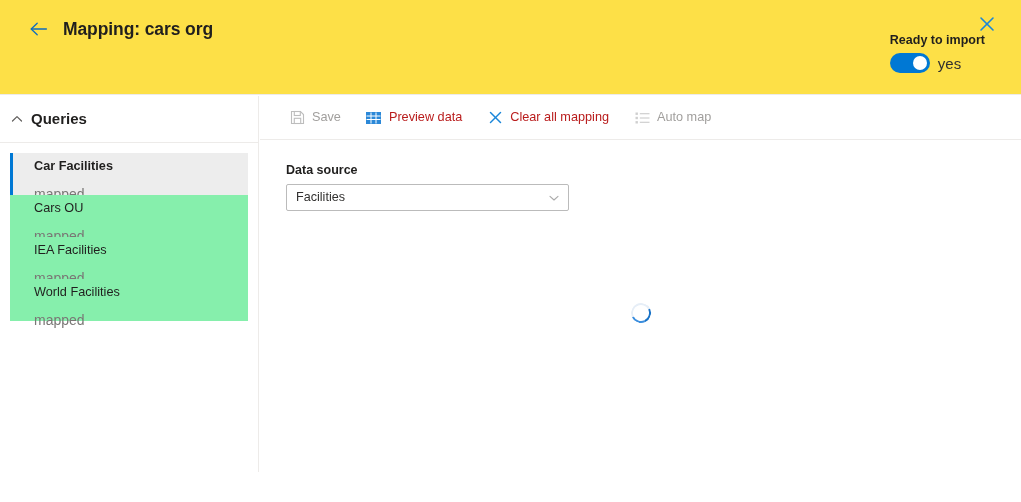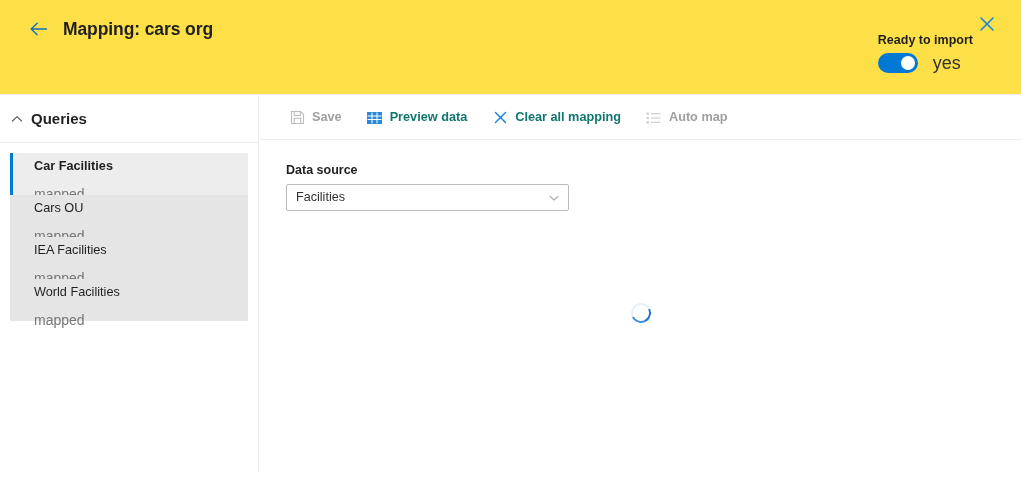--- a/index.html
+++ b/index.html
@@ -58,21 +58,21 @@
     white-space: nowrap;
   }
   .subtitle .link {
     color: #0078d4;
     text-decoration: none;
     cursor: pointer;
   }
 
   .ready-block {
     position: absolute;
-    right: 48px; top: 32px;
+    right: 36px; top: 32px;
     text-align: center;
   }
   .ready-label {
     font-size: 12.5px;
     font-weight: bold;
     color: #201f1e;
     line-height: 17px;
     white-space: nowrap;
   }
   .toggle-row {
@@ -89,22 +89,22 @@
     flex: none;
   }
   .toggle .knob {
     position: absolute;
     top: 3px; right: 3px;
     width: 14px; height: 14px;
     border-radius: 50%;
     background: #ffffff;
   }
   .toggle-text {
-    margin-left: 15px;
-    font-size: 18px;
+    margin-left: 8px;
+    font-size: 15px;
     color: #323130;
     line-height: 17px;
   }
 
   .close-btn {
     position: absolute;
     right: 22px; top: 13px;
     width: 24px; height: 24px;
     display: flex; align-items: center; justify-content: center;
     cursor: pointer;
@@ -142,21 +142,21 @@
     line-height: 20px;
   }
 
   .query-list { padding: 10px; margin: 0; list-style: none; }
 
   .query-item {
     position: relative;
     height: 42px;
     padding: 5px 12px 5px 24px;
     cursor: pointer;
-    background: #e5e5e5;
+    background: #86efac;
   }
   .query-item.selected {
     background: #ededed;
   }
   .query-item.selected::before {
     content: "";
     position: absolute;
     left: 0; top: 0;
     width: 3px; height: 100%;
     background: #0078d4;
@@ -193,32 +193,31 @@
   .tb-btn {
     display: flex;
     align-items: center;
     height: 30px;
     padding: 0 7px;
     margin-right: 11px;
     background: none;
     border: none;
     cursor: pointer;
     font-family: inherit;
-    font-weight: bold;
   }
   .tb-btn.disabled { cursor: default; }
   .tb-icon {
     width: 16px; height: 16px;
     margin-right: 7px;
     display: flex; align-items: center; justify-content: center;
     flex: none;
   }
   .tb-label {
     font-size: 12.7px;
-    color: #0f766e;
+    color: #b91c1c;
     line-height: 17px;
     white-space: nowrap;
   }
   .tb-btn.disabled .tb-label { color: #a19f9d; }
 
   .content-pane {
     position: relative;
     height: 361px;
     padding: 22px 26px 16px 26px;
   }

